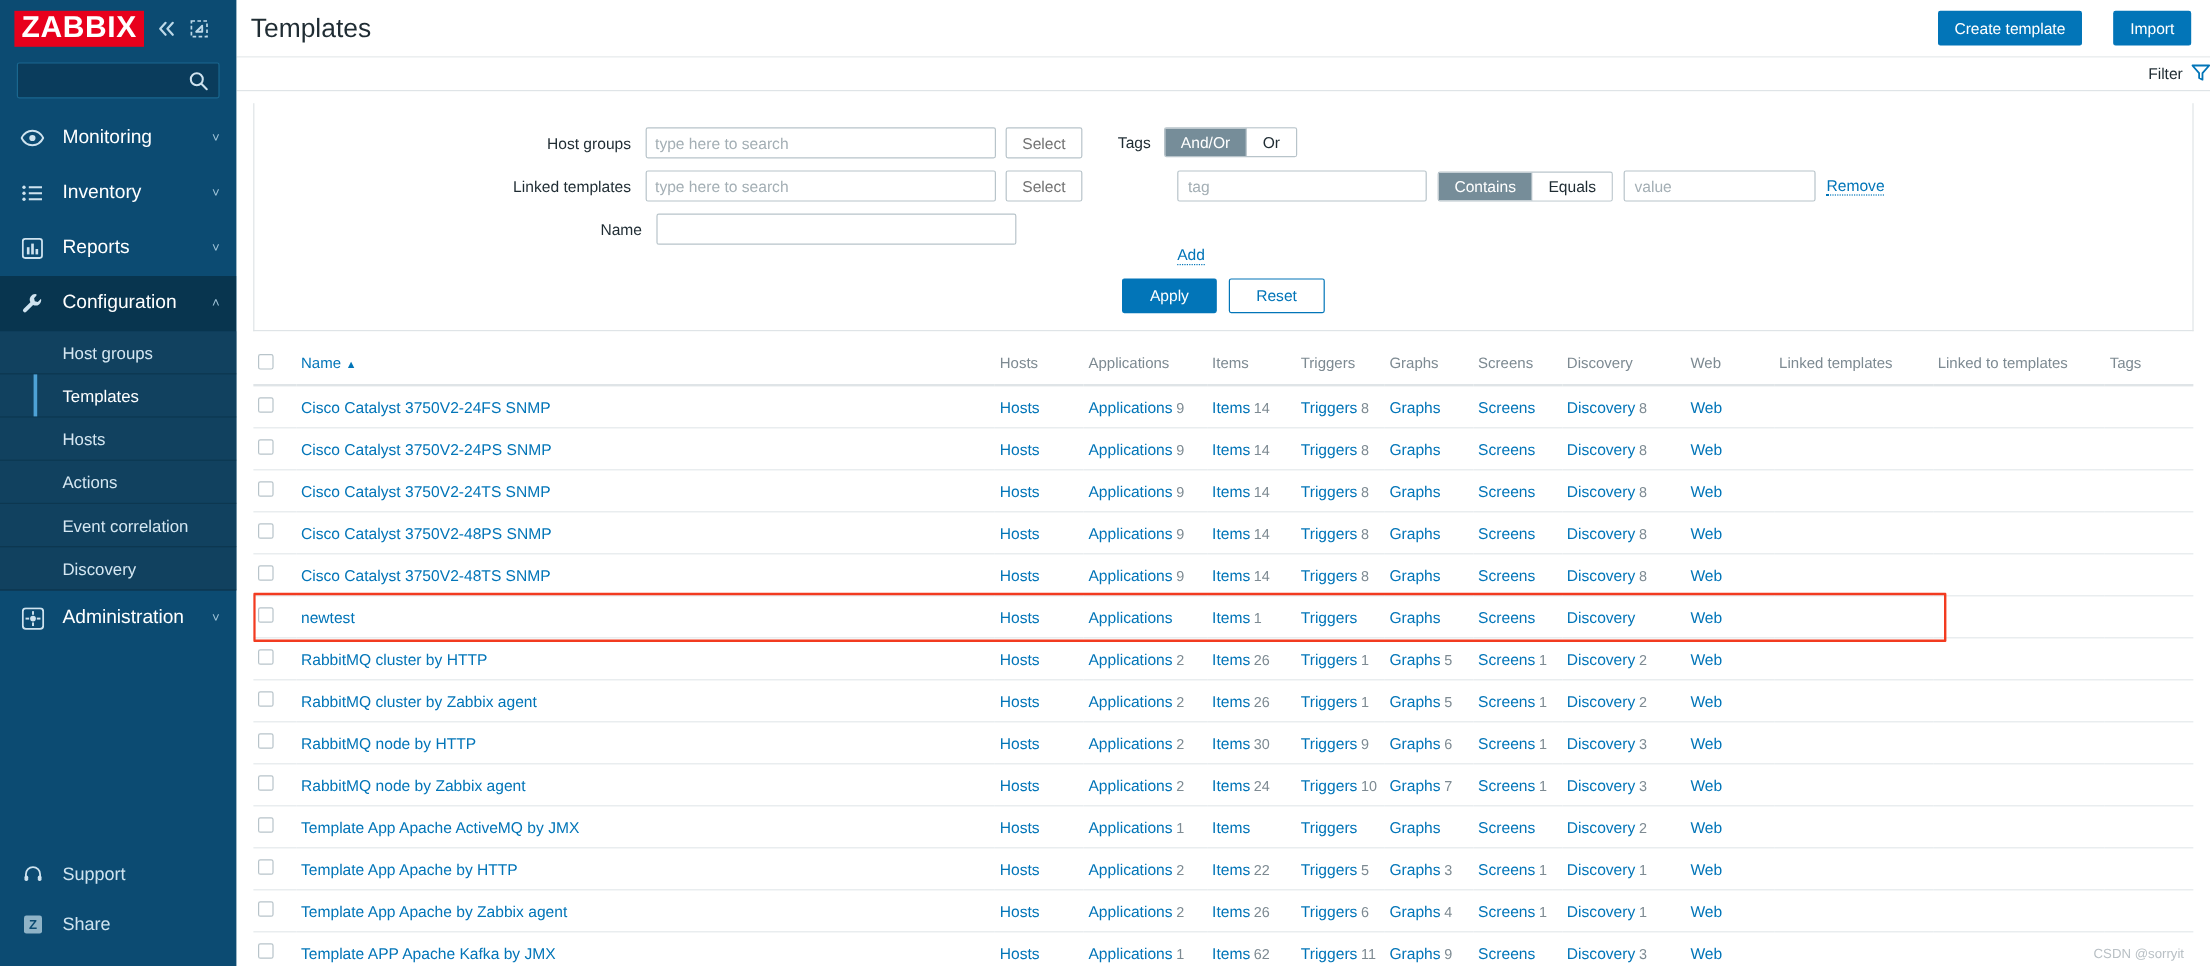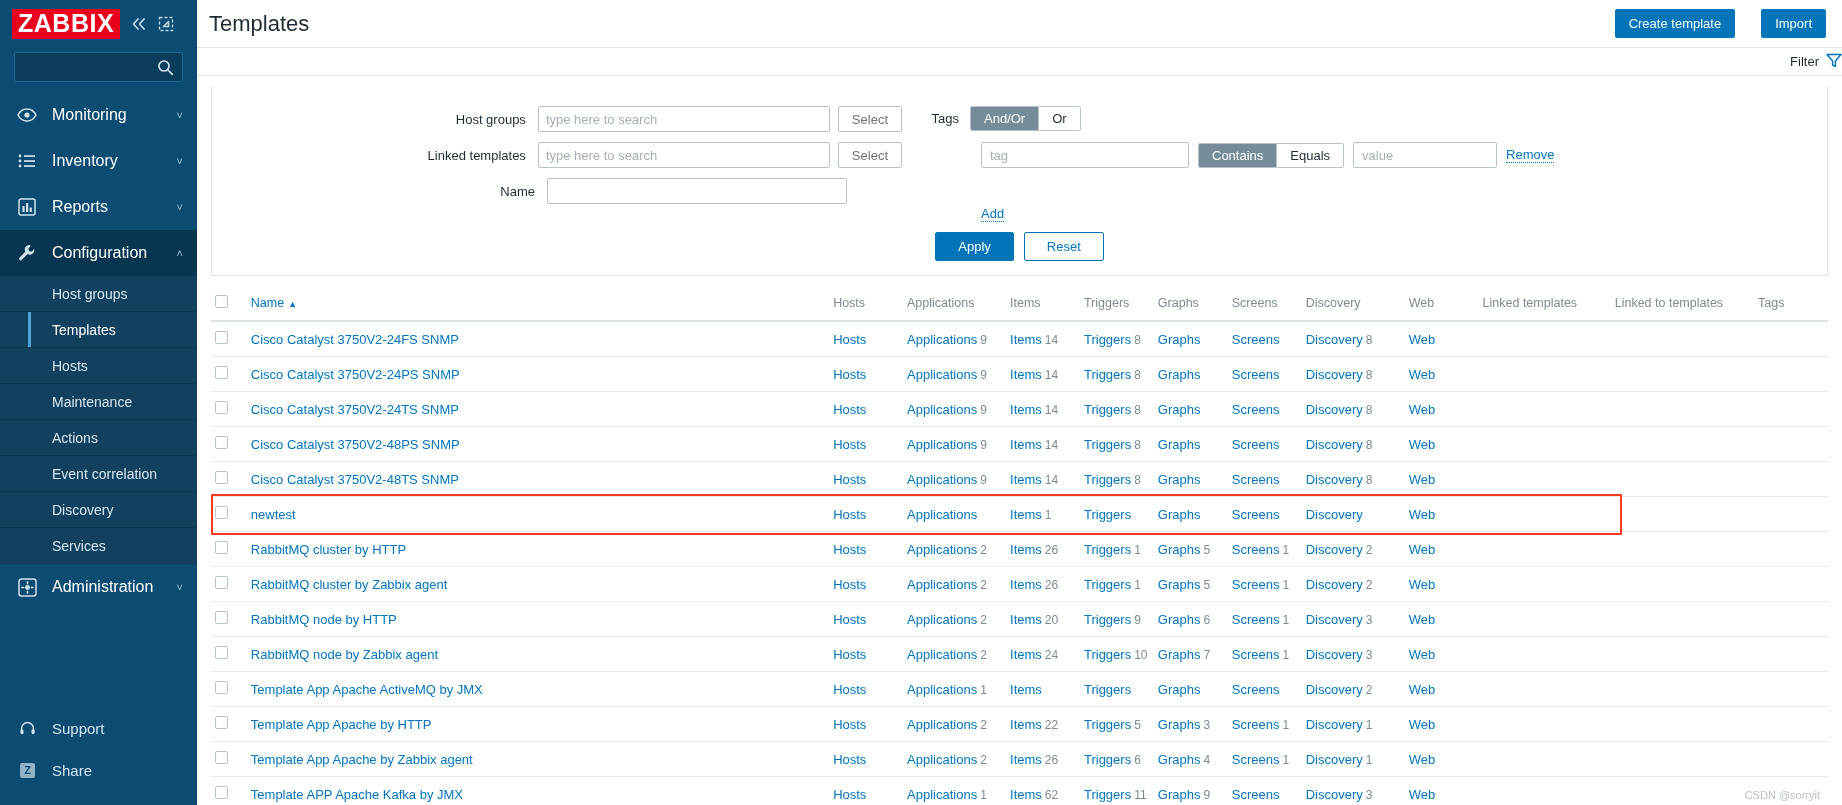--- a/index.html
+++ b/index.html
@@ -141,21 +141,21 @@
   }
   .seg > div:last-child { border-right: 0; text-align: center; }
   .seg > div.on { background: #768d99; color: #fff; }
   .tagfilter-row { display: flex; align-items: center; gap: 9px; padding-left: 69px; margin-bottom: 9px; }
   .tag-in {
     height: 26px; border: 1px solid #b8c4ca; border-radius: 2px;
     padding: 0 8px; font-size: 13px; outline: none; width: 208px;
     font-family: "Liberation Sans", sans-serif; color: #1f2c33;
   }
   .tag-in::placeholder { color: #a4afb5; }
-  .val-in { width: 144px; }
+  .val-in { width: 160px; }
   .link { color: #0275b8; cursor: pointer; font-size: 13px; text-decoration: none; border-bottom: 1px dotted #0275b8; }
   .add-row { padding-left: 69px; margin-top: 36px; }
   .filter-actions {
     display: flex; justify-content: center; gap: 10px;
     padding: 10px 0 4px 0; border-top: 0;
   }
   .btn-apply {
     background: #0275b8; color: #fff; border: 1px solid #0275b8;
     font-size: 13px; padding: 6px 22px; border-radius: 2px; cursor: pointer;
     font-family: "Liberation Sans", sans-serif;
@@ -292,33 +292,27 @@
         <div class="sub-item">
           <span>Host groups</span>
         </div>
         <div class="sub-item active">
           <span>Templates</span>
         </div>
         <div class="sub-item">
           <span>Hosts</span>
         </div>
         <div class="sub-item">
-          <span>Maintenance</span>
-        </div>
-        <div class="sub-item">
           <span>Actions</span>
         </div>
         <div class="sub-item">
           <span>Event correlation</span>
         </div>
         <div class="sub-item">
           <span>Discovery</span>
-        </div>
-        <div class="sub-item">
-          <span>Services</span>
         </div>
       </div>
 
       <div class="nav-item">
         <span class="nv-ic">
           <svg width="19" height="19" viewBox="0 0 19 19" fill="none" aria-hidden="true">
             <rect x="1" y="1" width="17" height="17" rx="2.5" stroke="#cfe3ef" stroke-width="1.5"></rect>
             <circle cx="9.5" cy="9.5" r="2.4" fill="#cfe3ef"></circle>
             <rect x="8.7" y="3.3" width="1.6" height="3" fill="#cfe3ef"></rect>
             <rect x="8.7" y="12.7" width="1.6" height="3" fill="#cfe3ef"></rect>
@@ -583,21 +577,21 @@
               <td><a class="a">Web</a></td>
               <td></td>
               <td></td>
               <td></td>
             </tr>
             <tr>
               <td class="cbcell"><span class="cb"></span></td>
               <td><a class="a">RabbitMQ node by HTTP</a></td>
               <td><a class="a">Hosts</a></td>
               <td><a class="a">Applications</a><span class="cnt">2</span></td>
-              <td><a class="a">Items</a><span class="cnt">20</span></td>
+              <td><a class="a">Items</a><span class="cnt">30</span></td>
               <td><a class="a">Triggers</a><span class="cnt">9</span></td>
               <td><a class="a">Graphs</a><span class="cnt">6</span></td>
               <td><a class="a">Screens</a><span class="cnt">1</span></td>
               <td><a class="a">Discovery</a><span class="cnt">3</span></td>
               <td><a class="a">Web</a></td>
               <td></td>
               <td></td>
               <td></td>
             </tr>
             <tr>

